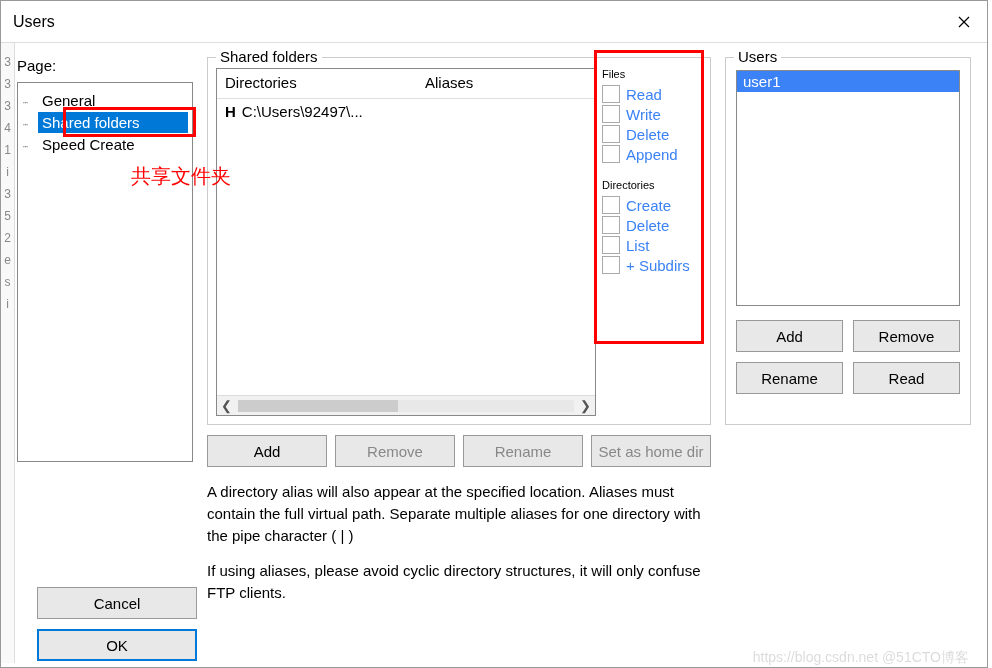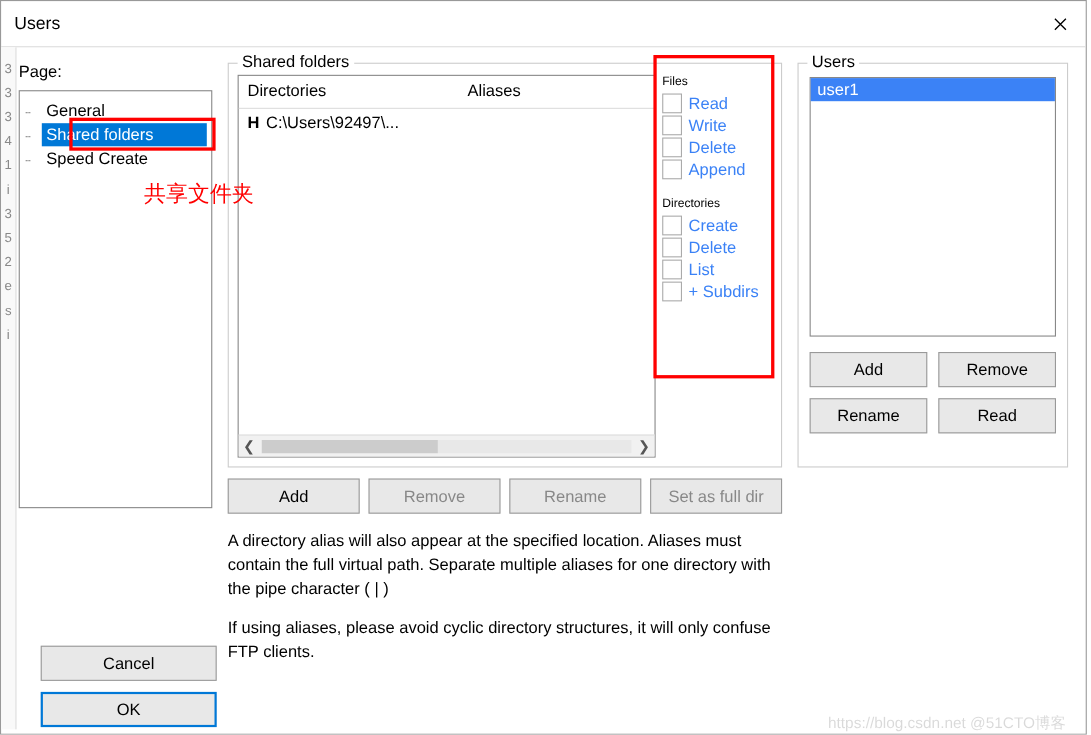--- a/index.html
+++ b/index.html
@@ -142,21 +142,21 @@
               </div>
           </div>
         </div>
         <div class="red-box-perm"></div>
       </div>
 
       <div class="folder-btn-row">
         <div class="btn">Add</div>
         <div class="btn disabled">Remove</div>
         <div class="btn disabled">Rename</div>
-        <div class="btn disabled">Set as full dir</div>
+        <div class="btn disabled">Set as home dir</div>
       </div>
 
       <div class="hint">A directory alias will also appear at the specified location. Aliases must contain the full virtual path. Separate multiple aliases for one directory with the pipe character ( | )</div>
       <div class="hint">If using aliases, please avoid cyclic directory structures, it will only confuse FTP clients.</div>
     </div>
 
     <div class="right-col">
       <div class="users-fieldset">
         <span class="fieldset-legend">Users</span>
         <div class="users-list">

